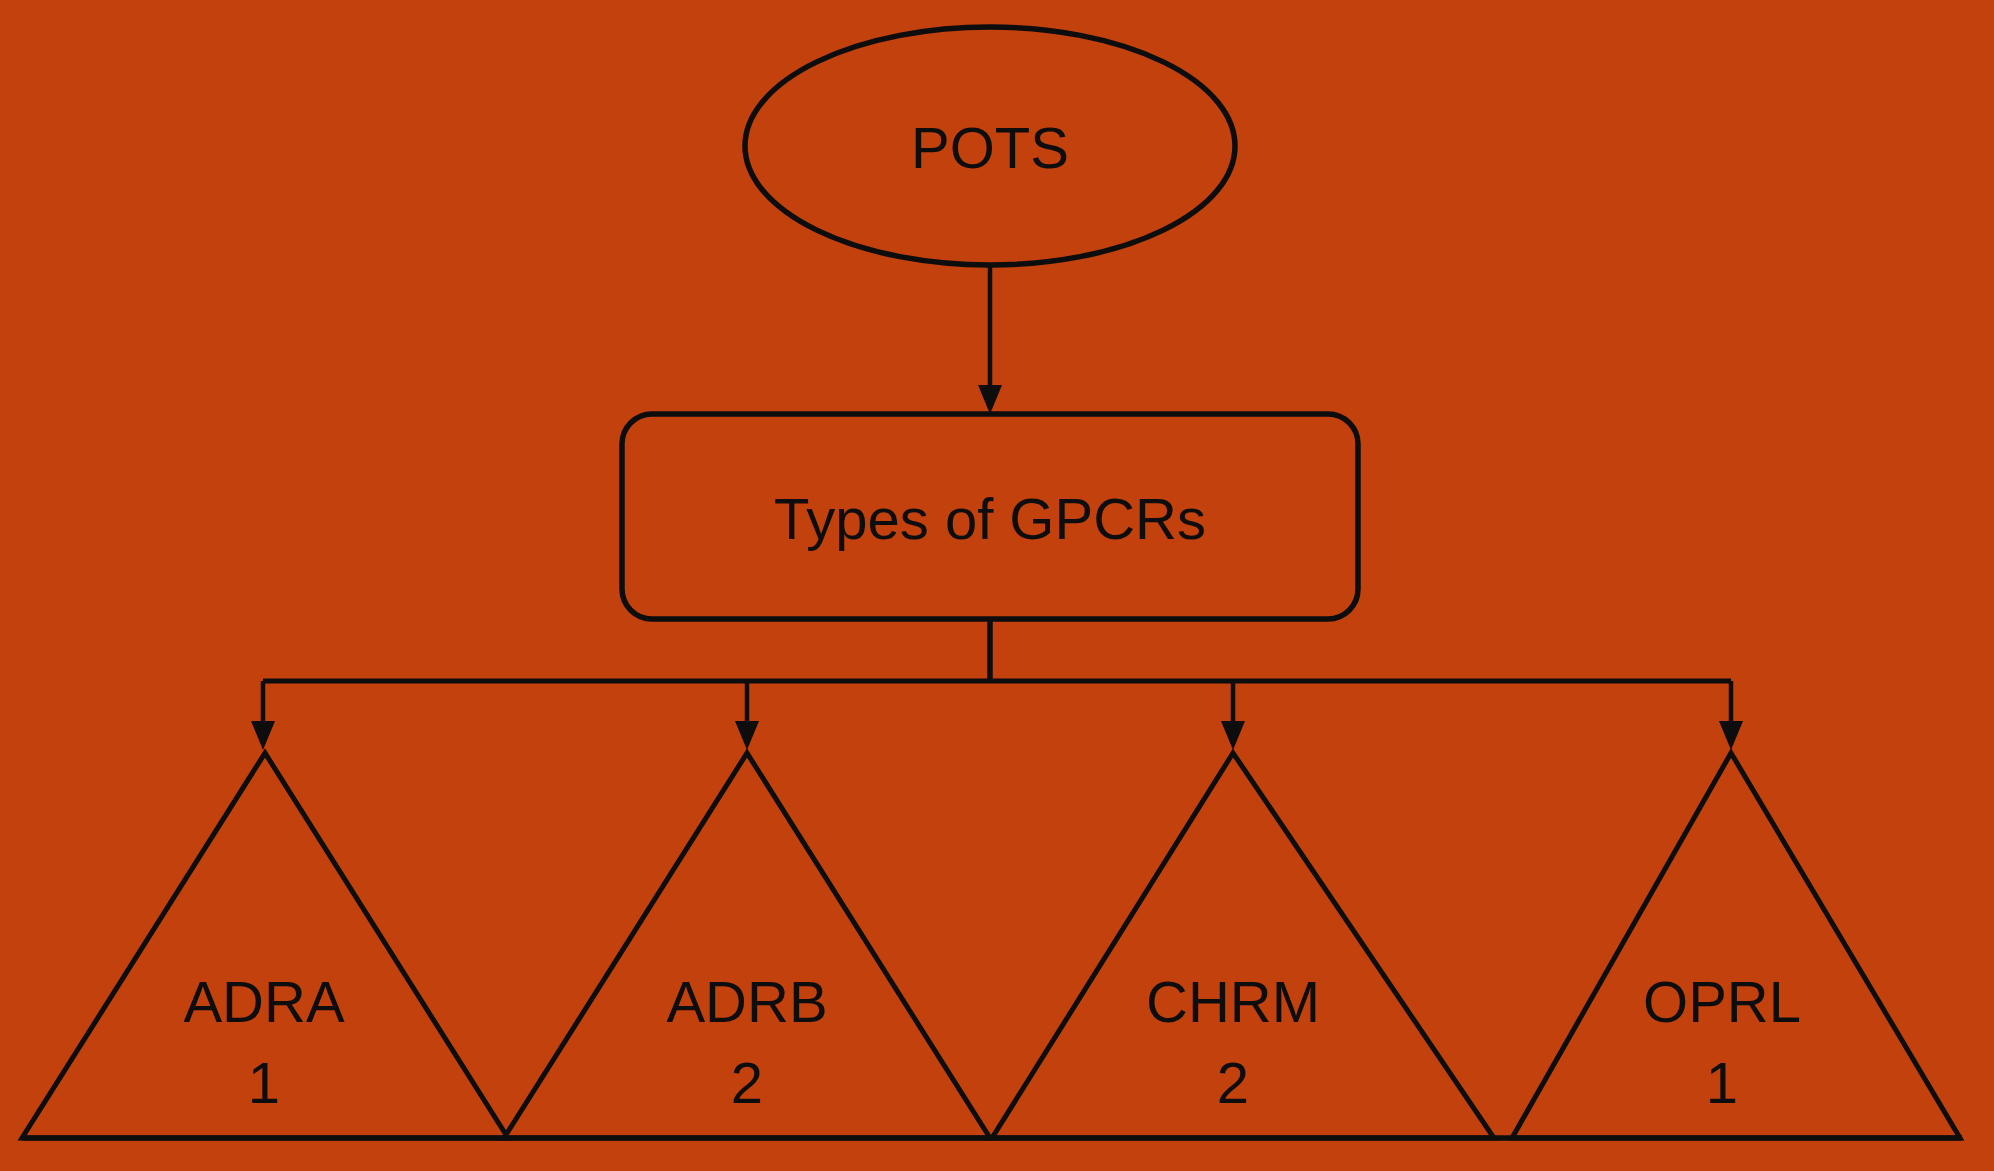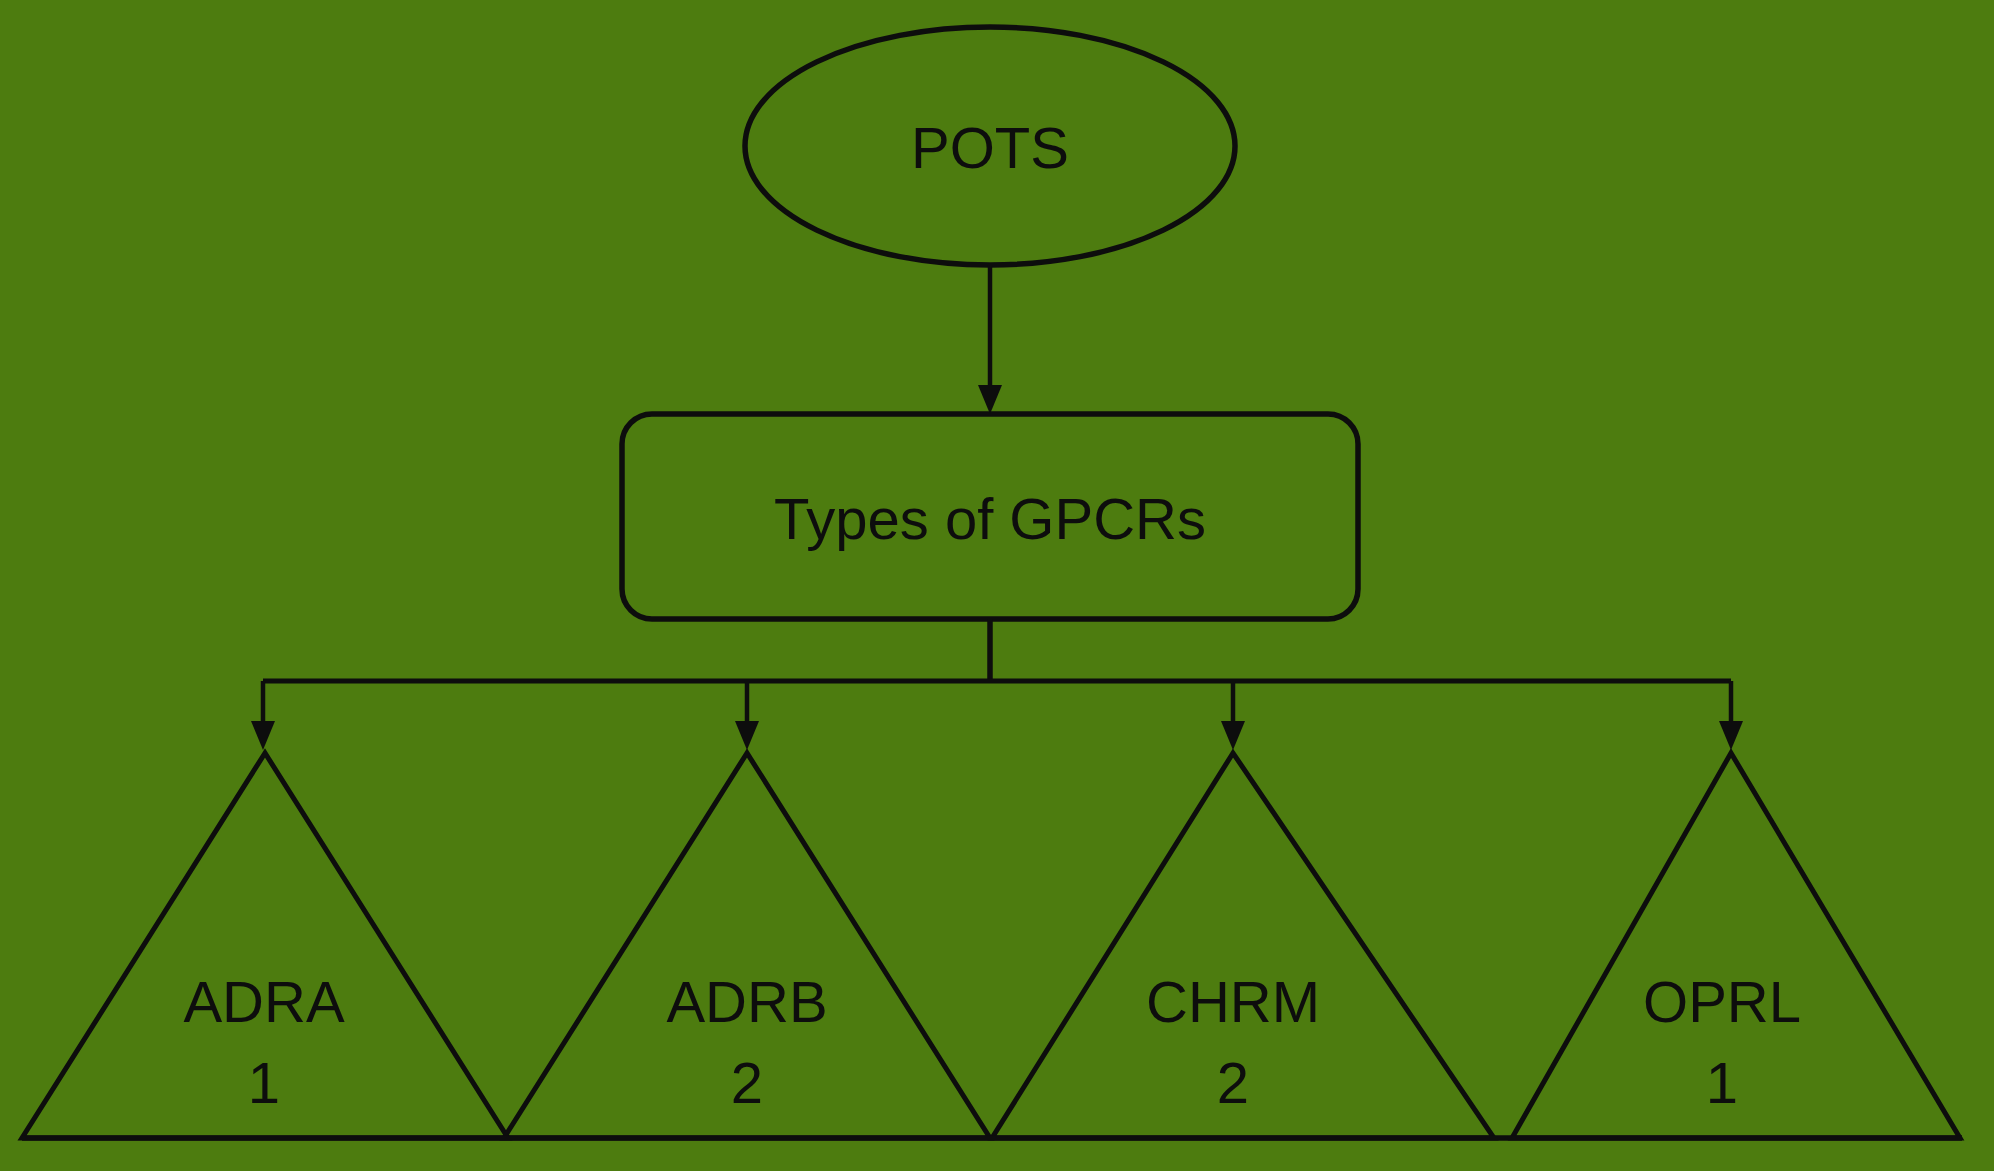--- a/index.html
+++ b/index.html
@@ -4,21 +4,21 @@
 <style>
   html, body {
     margin: 0;
     padding: 0;
     background: #ffffff;
   }
   .stage {
     width: 1994px;
     height: 1171px;
     position: relative;
-    background: #4d7c0f;
+    background: #c2410c;
     overflow: hidden;
   }
   svg text {
     font-family: "Liberation Sans", "DejaVu Sans", sans-serif;
     font-size: 58px;
     font-weight: 400;
     text-anchor: middle;
   }
 </style>
 </head>

